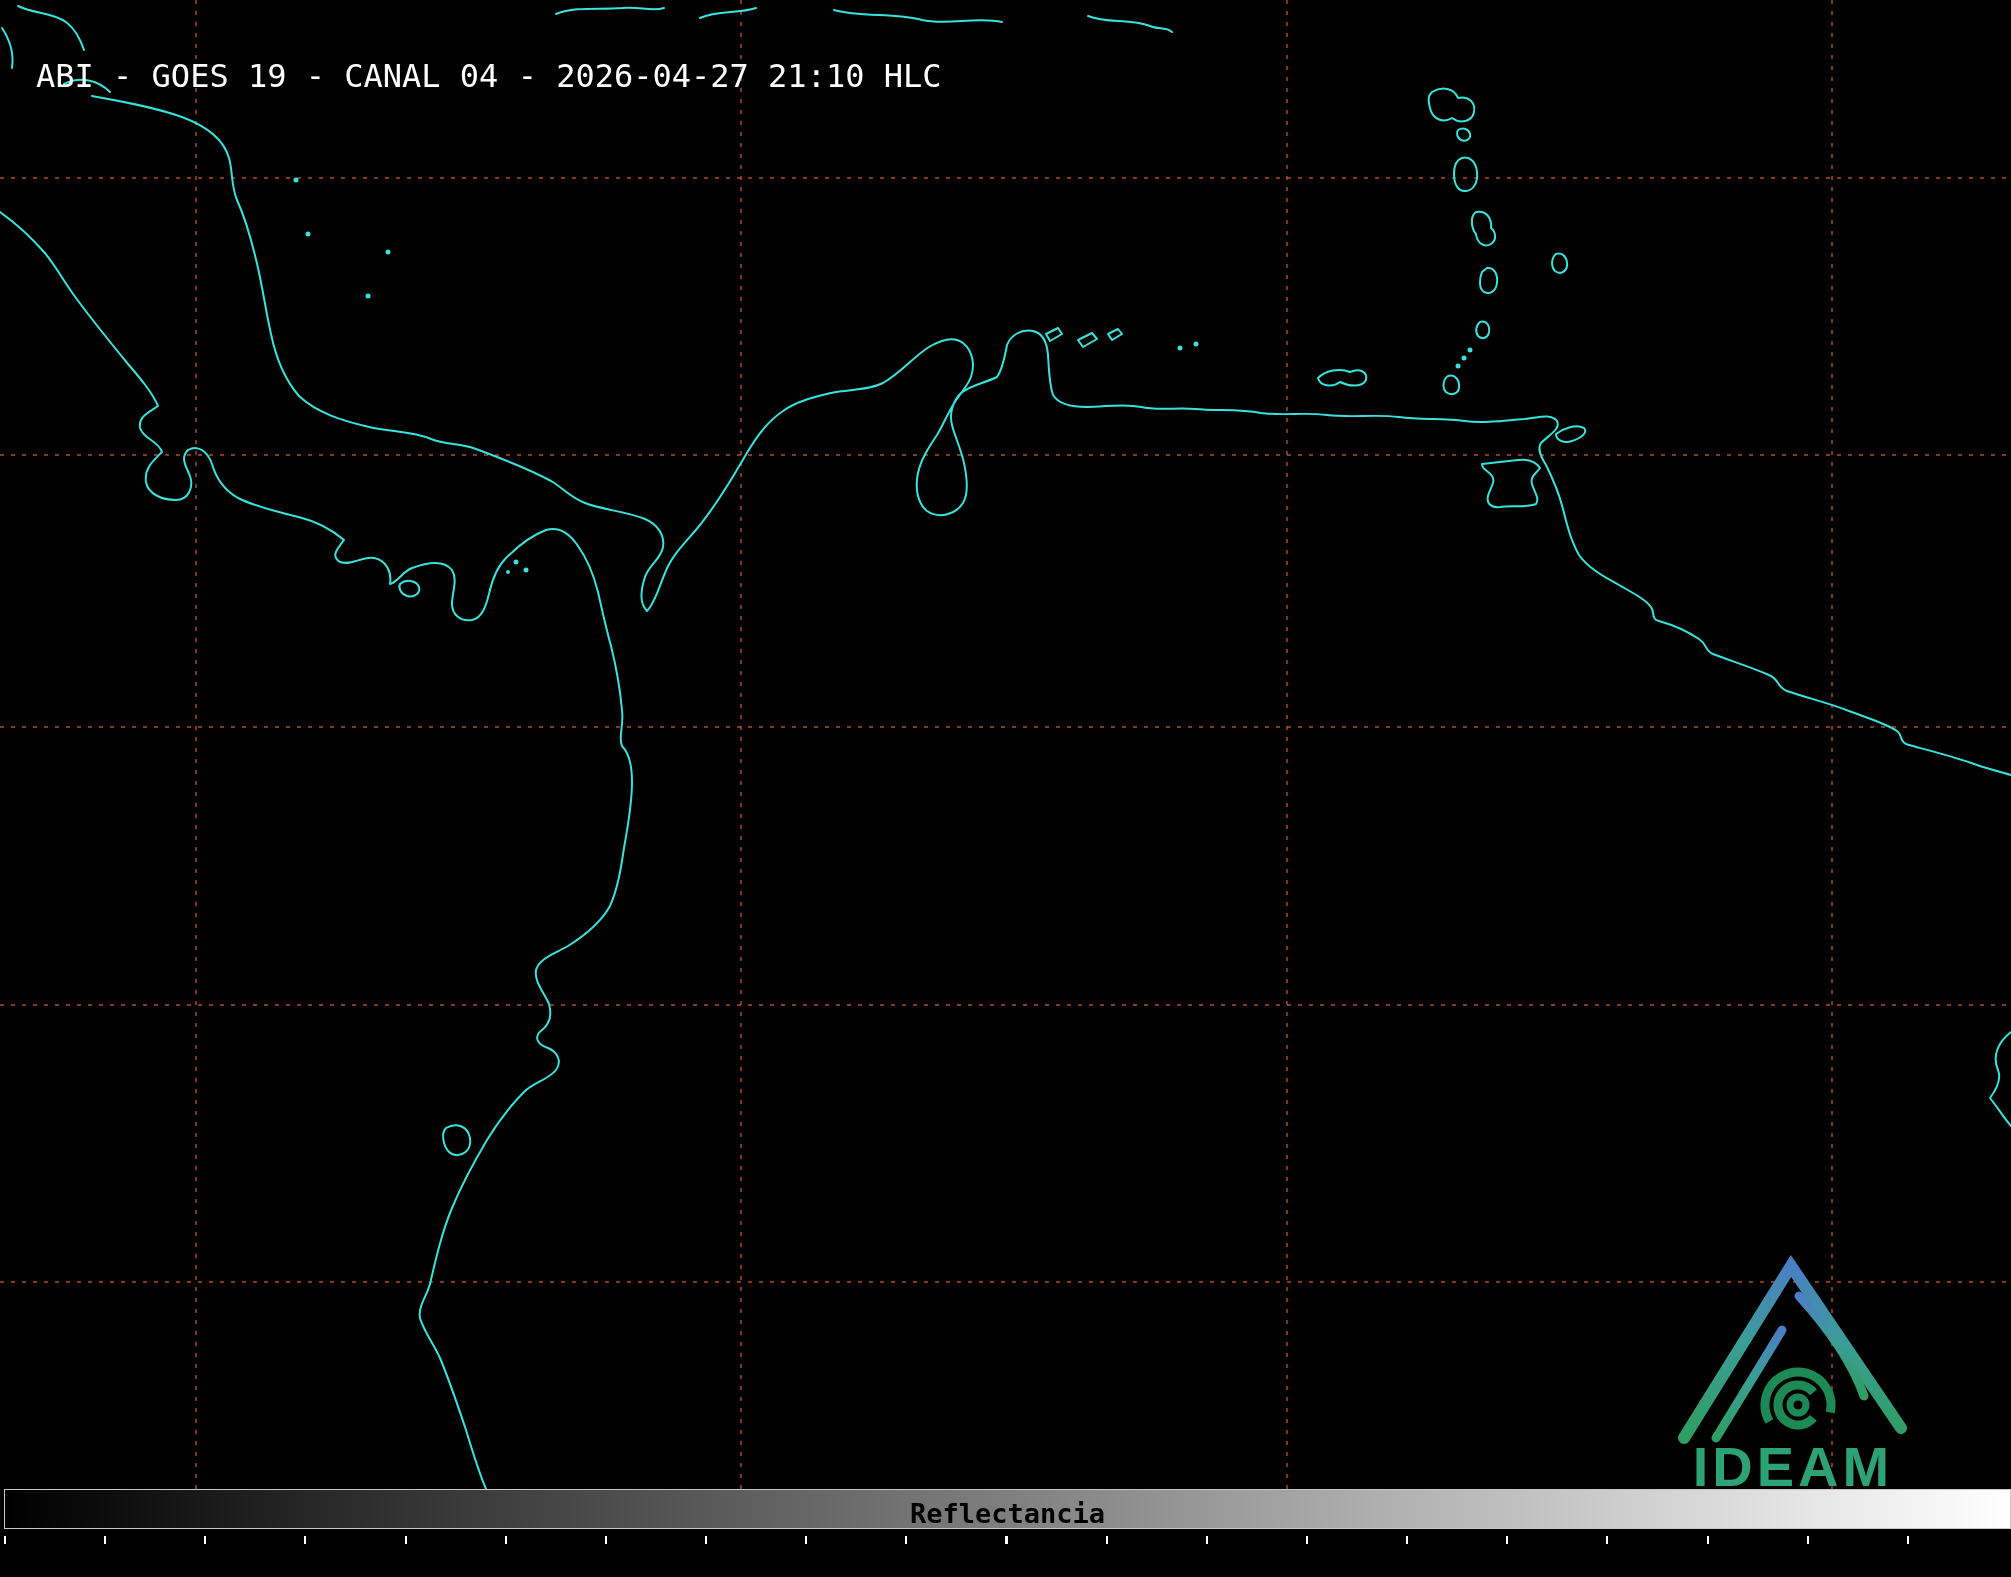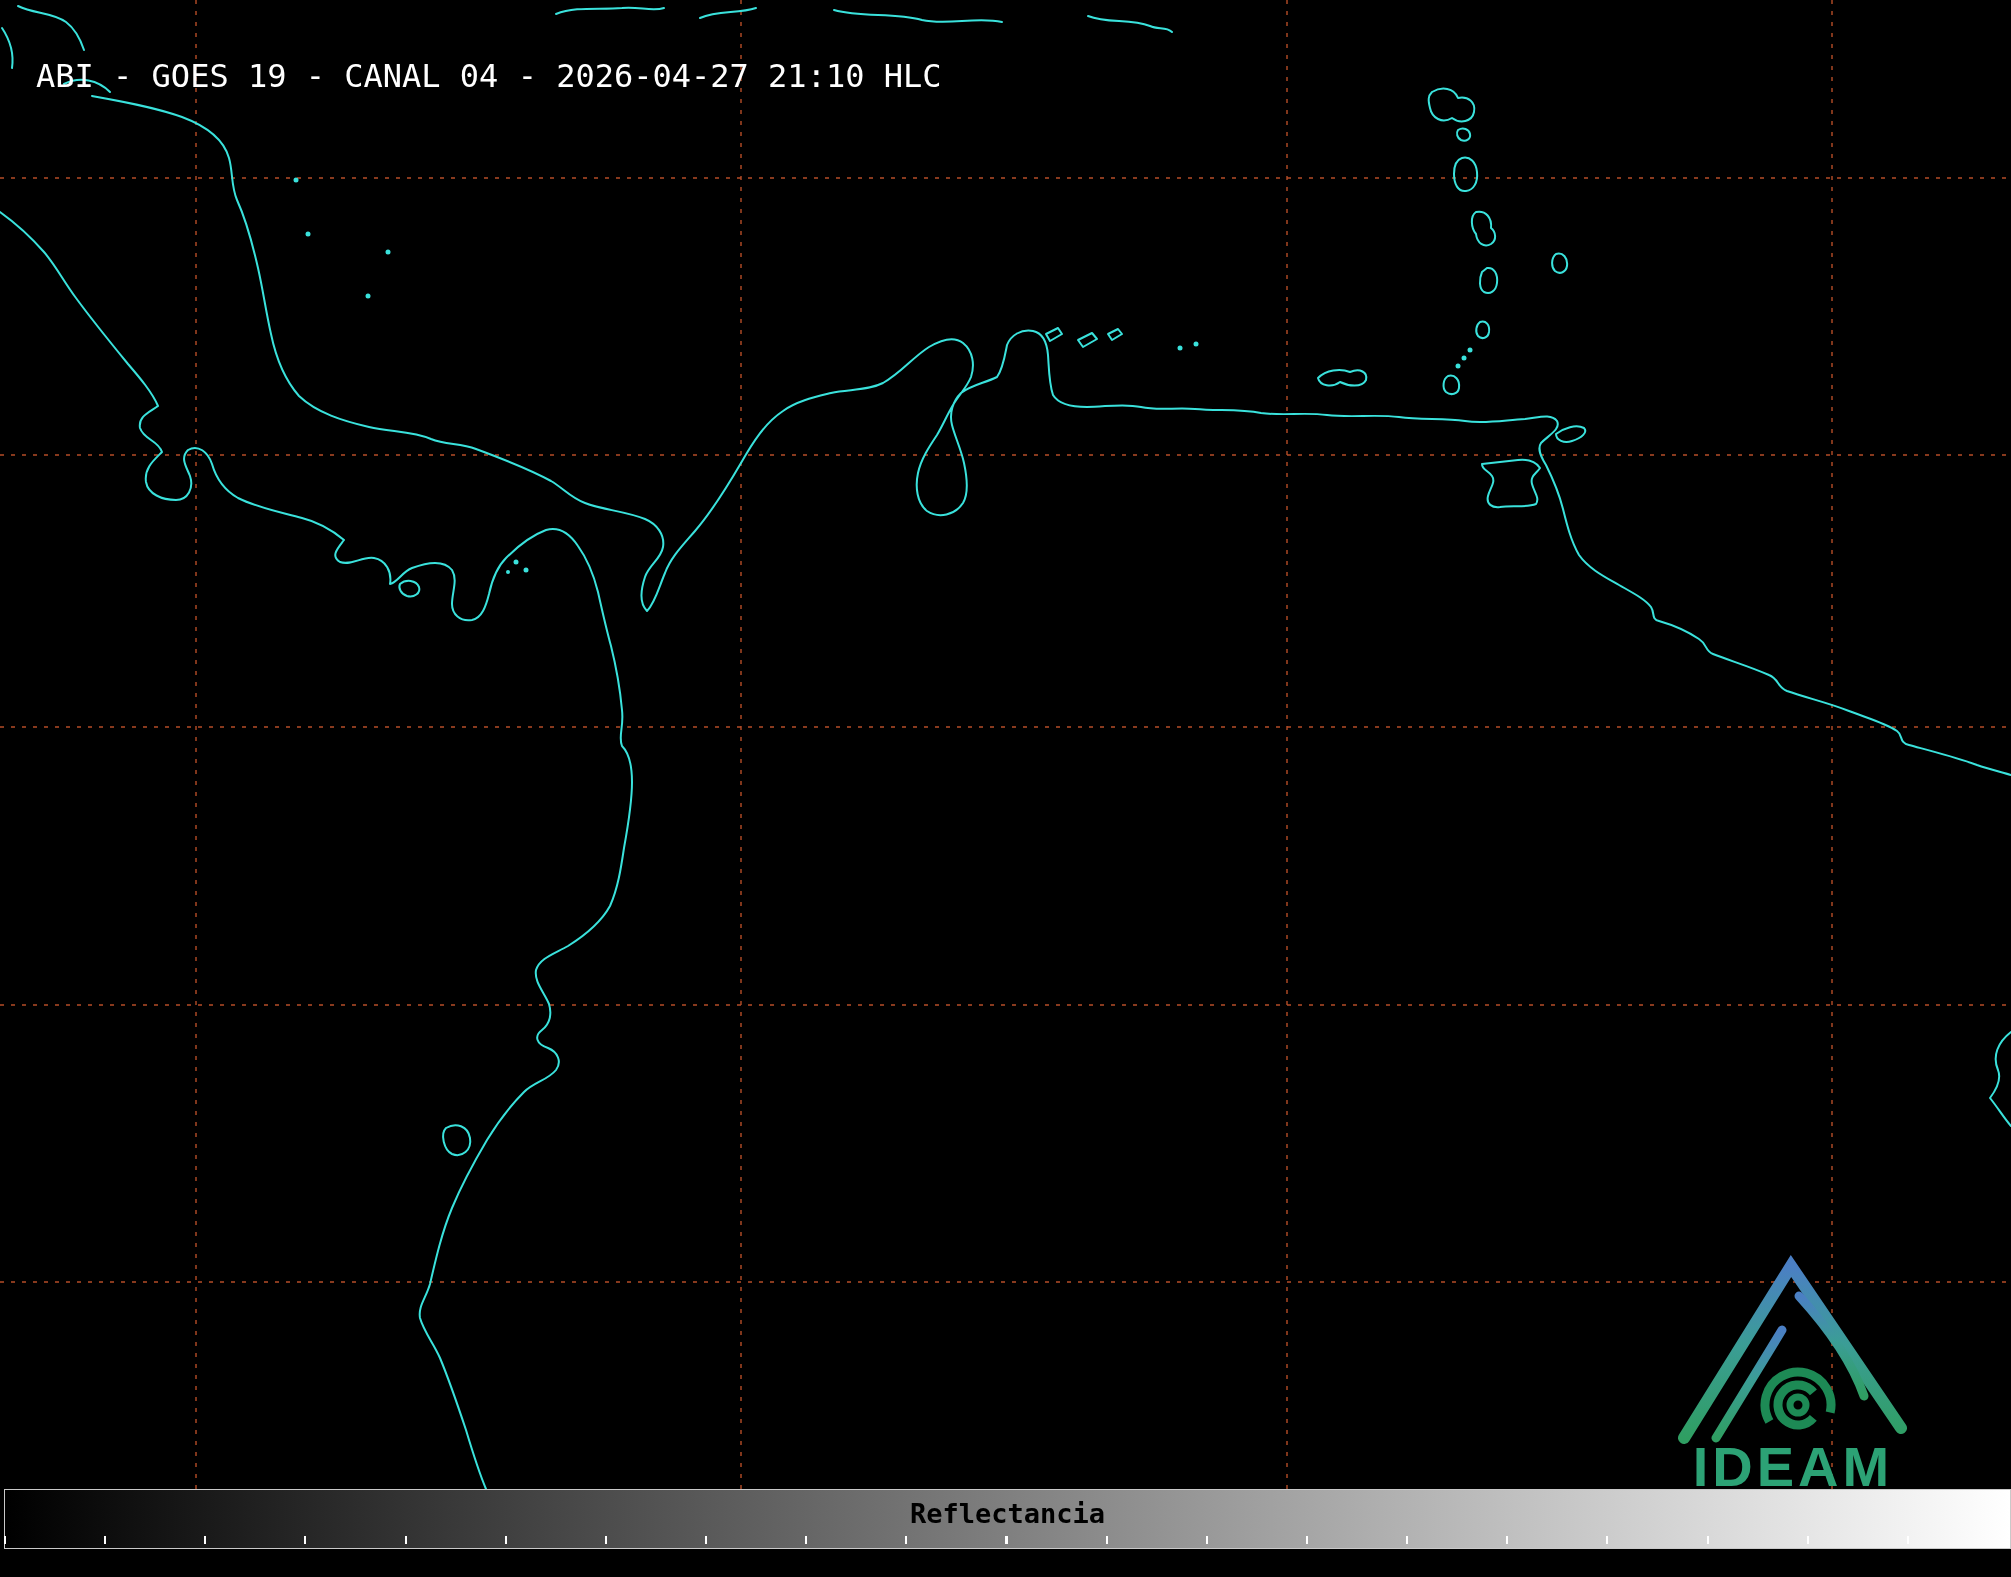--- a/index.html
+++ b/index.html
@@ -3,21 +3,21 @@
 <meta charset="utf-8">
 <style>
   * { margin:0; padding:0; box-sizing:border-box; }
   html,body { width:2011px; height:1577px; background:#000; overflow:hidden; }
   .stage { position:relative; width:2011px; height:1577px; background:#000;
            font-family:"DejaVu Sans Mono", monospace; }
   .map-svg { position:absolute; left:0; top:0; width:2011px; height:1577px; display:block; }
   .product-title { position:absolute; top:57px; left:0; width:100%; text-align:left;
                    color:#ffffff; font-size:32px; white-space:pre;margin-left:36px; }
   .colorbar { position:absolute; left:0; bottom:0; width:100%; height:88px; background:#000; }
-  .cb-bar { position:absolute; left:4px; right:0; top:0; height:60px;
+  .cb-bar { position:absolute; left:4px; right:0; top:0; height:40px;
             background:linear-gradient(90deg,#000000 0%,#ffffff 100%);
             border:1px solid #c9c9c9; }
   .cb-label { position:absolute; left:0; width:100%; top:8px; text-align:center;
               color:#000; font-weight:bold; font-size:27px; }
   .cb-ticks { position:absolute; left:4px; right:4px; top:47px; height:8px;
               background:repeating-linear-gradient(90deg,#ffffff 0px,#ffffff 2px,transparent 2px,transparent 5%); }
   .cb-labels { position:absolute; left:4px; right:4px; top:55px; height:30px;
                color:#ffffff; font-size:26px; }
   .cb-tick-label { position:absolute; transform:translateX(-50%); }
   .cb-tick-label.first { transform:none; }

